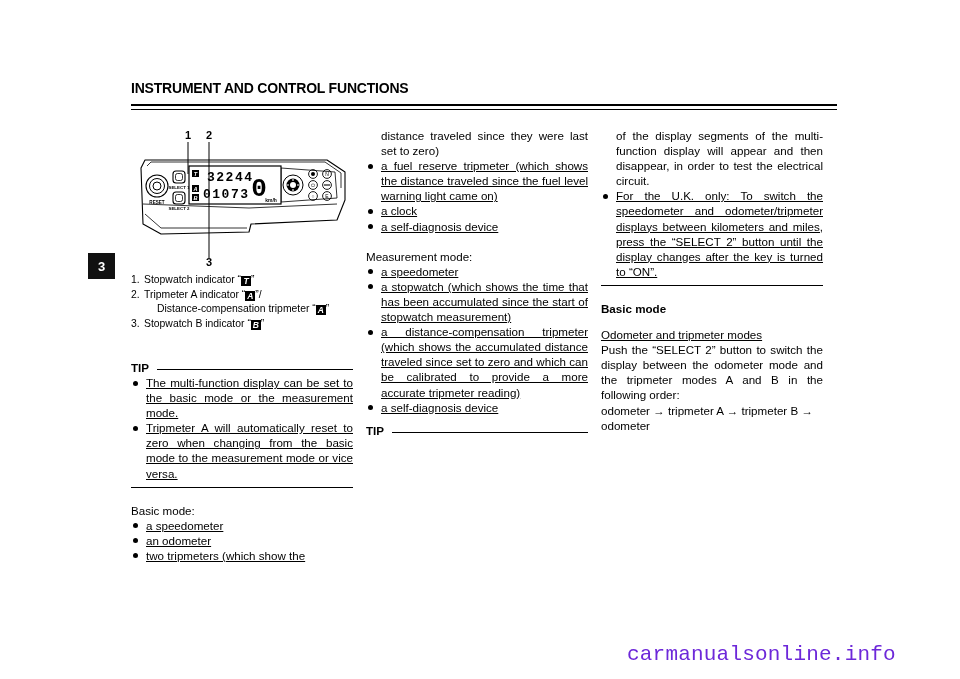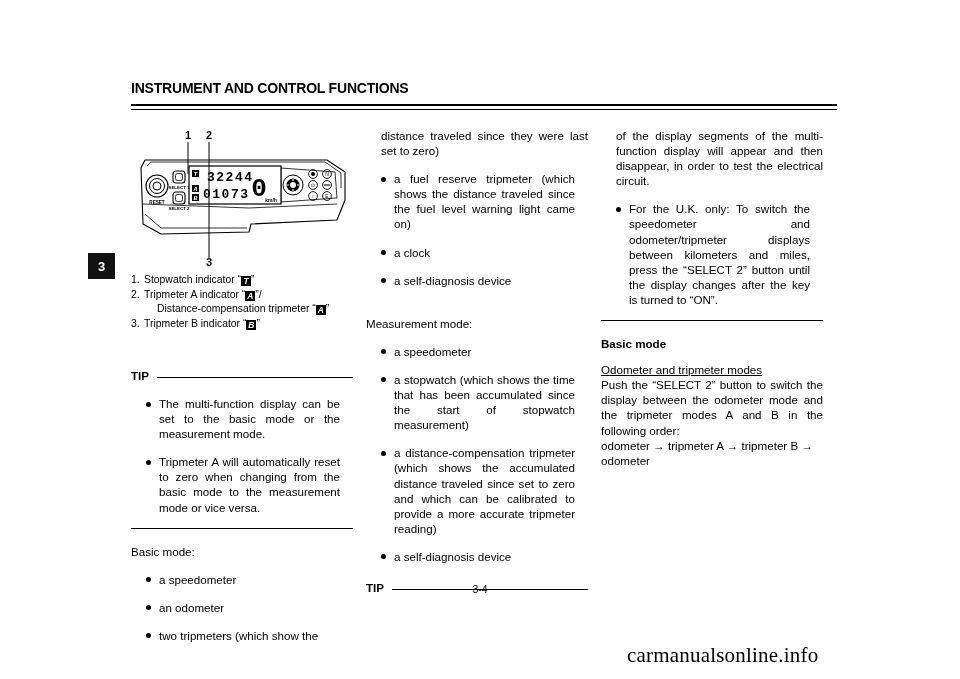--- a/index.html
+++ b/index.html
@@ -78,21 +78,22 @@
   
   ul.bullets {
     list-style: none;
     margin: 0;
     padding: 0;
   }
   ul.bullets > li {
     position: relative;
     padding-left: 15px;
     text-align: justify;
-    margin: 13px;
+    margin: 0;
+    text-decoration: underline;
   }
   ul.bullets > li::before {
     content: "";
     position: absolute;
     left: 2px;
     top: 5.5px;
     width: 5px;
     height: 5px;
     border-radius: 50%;
     background: #000;
@@ -100,21 +101,21 @@
 
   
   .cont-lines { padding-left: 15px; text-align: justify; }
 
   
   .tip-head {
     position: relative;
     font-size: 11.6px;
     font-weight: bold;
     height: 15px;
-    margin-top: 16px;
+    margin-top: 8px;
   }
   .tip-head .label { position: relative; z-index: 2; background: #fff; padding-right: 3px; }
   .tip-head .rule {
     position: absolute;
     left: 26px;
     right: 0;
     top: 9px;
     border-top: 1.4px solid #000;
   }
   .tip-end-rule {
@@ -174,23 +175,23 @@
     top: 583px;
     width: 960px;
     text-align: center;
     font-size: 10.5px;
   }
   .watermark {
     position: absolute;
     left: 627px;
     top: 643px;
     font-size: 21px;
-    color: #000000;
+    color: #6d28d9;
     letter-spacing: 0.2px;
-    font-family: Liberation Serif, serif;
+    font-family: Liberation Mono, monospace;
   }
 </style>
 </head>
 <body>
 
 <div class="page">
 
   <div class="chapter-title">INSTRUMENT AND CONTROL FUNCTIONS</div>
   <div class="header-rule"></div>
 
@@ -296,21 +297,21 @@
     </div>
     <div class="item">
       <span class="num">2.</span>
       <span>Tripmeter A indicator “</span><span class="glyph">A</span><span>”/</span>
       <div class="sub">
         <span>Distance-compensation tripmeter “</span><span class="glyph">A</span><span>”</span>
       </div>
     </div>
     <div class="item">
       <span class="num">3.</span>
-      <span>Tripmeter B indicator “</span><span class="glyph">B</span><span>”</span>
+      <span>Stopwatch B indicator “</span><span class="glyph">B</span><span>”</span>
     </div>
   </div>
 
   <div class="col col-1" style="top:352px;">
 
     <div class="tip-head">
       <span class="label">TIP</span>
       <span class="rule"></span>
     </div>
 
@@ -374,16 +375,15 @@
 
     <div class="para head-bold">Basic mode</div>
 
     <div class="spacer-sm"></div>
 
     <div class="para head-underline">Odometer and tripmeter modes</div>
     <div class="para">Push the “SELECT 2” button to switch the display between the odometer mode and the tripmeter modes A and B in the following order:</div>
     <div class="para" style="text-align:left;">odometer → tripmeter A → tripmeter B → odometer</div>
   </div>
 
-  <div class="page-number">3-4</div>
   <div class="watermark">carmanualsonline.info</div>
 
 </div>
 
 </body></html>

